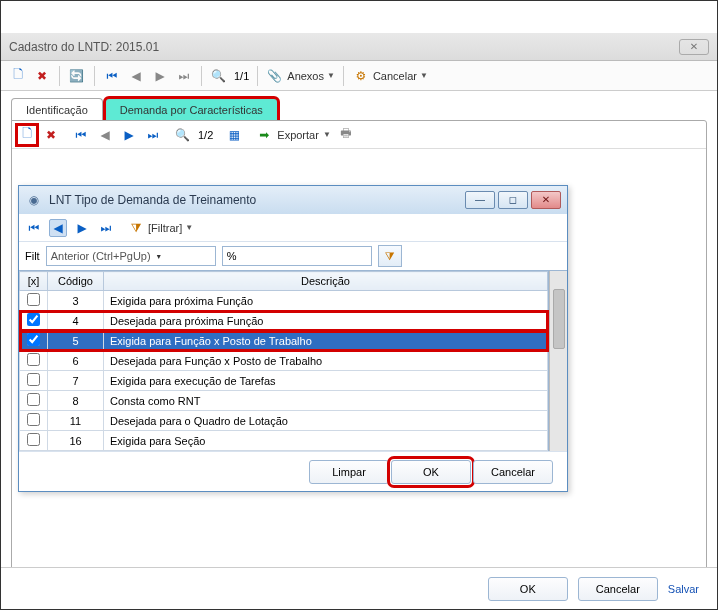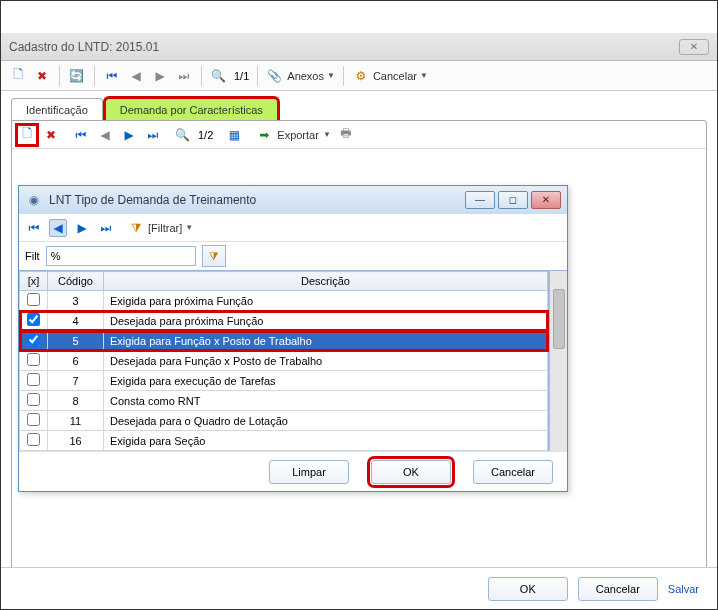--- a/index.html
+++ b/index.html
@@ -64,21 +64,21 @@
   .dropdown { font-size: 11px; color: #333; display: inline-flex; align-items: center; gap: 3px; }
   .dropdown .caret { font-size: 8px; color: #555; }
   .tabs {
     display: flex;
     margin: 6px 10px 0 10px;
   }
   .tab {
     padding: 5px 14px;
     border: 1px solid #aaa;
     border-bottom: none;
-    background: #bef264;
+    background: #5eead4;
     border-radius: 4px 4px 0 0;
     margin-right: 2px;
     color: #333;
     position: relative;
     top: 1px;
   }
   .tab.active { background: #fff; text-align: center; }
   .tab.highlighted { outline: 3px solid #d30000; outline-offset: -1px; }
   .subpanel {
     margin: 0 10px 10px 10px;
@@ -217,21 +217,21 @@
     width: 12px; height: 60px;
     background: #c5c5c5;
     border: 1px solid #aaa;
     border-radius: 2px;
   }
   .inner-footer {
     height: 40px;
     display: flex;
     align-items: center;
     justify-content: flex-end;
-    gap: 22px;
+    gap: 2px;
     padding: 0 14px;
     border-top: 1px solid #d8e2ee;
   }
   .btn {
     min-width: 80px;
     height: 24px;
     border: 1px solid #9cb6d3;
     background: linear-gradient(#fdfdfe,#eef2f7);
     border-radius: 3px;
     font-size: 11px;
@@ -344,20 +344,24 @@
       <span class="sep"></span>
       <span class="dropdown">
         <span class="icon-btn orange">⧩</span>
         <span>[Filtrar]</span>
         <span class="caret">▼</span>
       </span>
     </div>
 
     <div class="inner-filterrow">
       <span>Filt</span>
+      <span class="combo" style="width:170px">
+        <span class="cv">Anterior (Ctrl+PgUp)</span>
+        <span class="arrow">▾</span>
+      </span>
       <span class="txt" style="width:150px">
         <span>%</span>
       </span>
       <span class="funnel-btn">⧩</span>
     </div>
 
     <div class="gridwrap">
       <div class="grid">
         <table>
           <thead>

